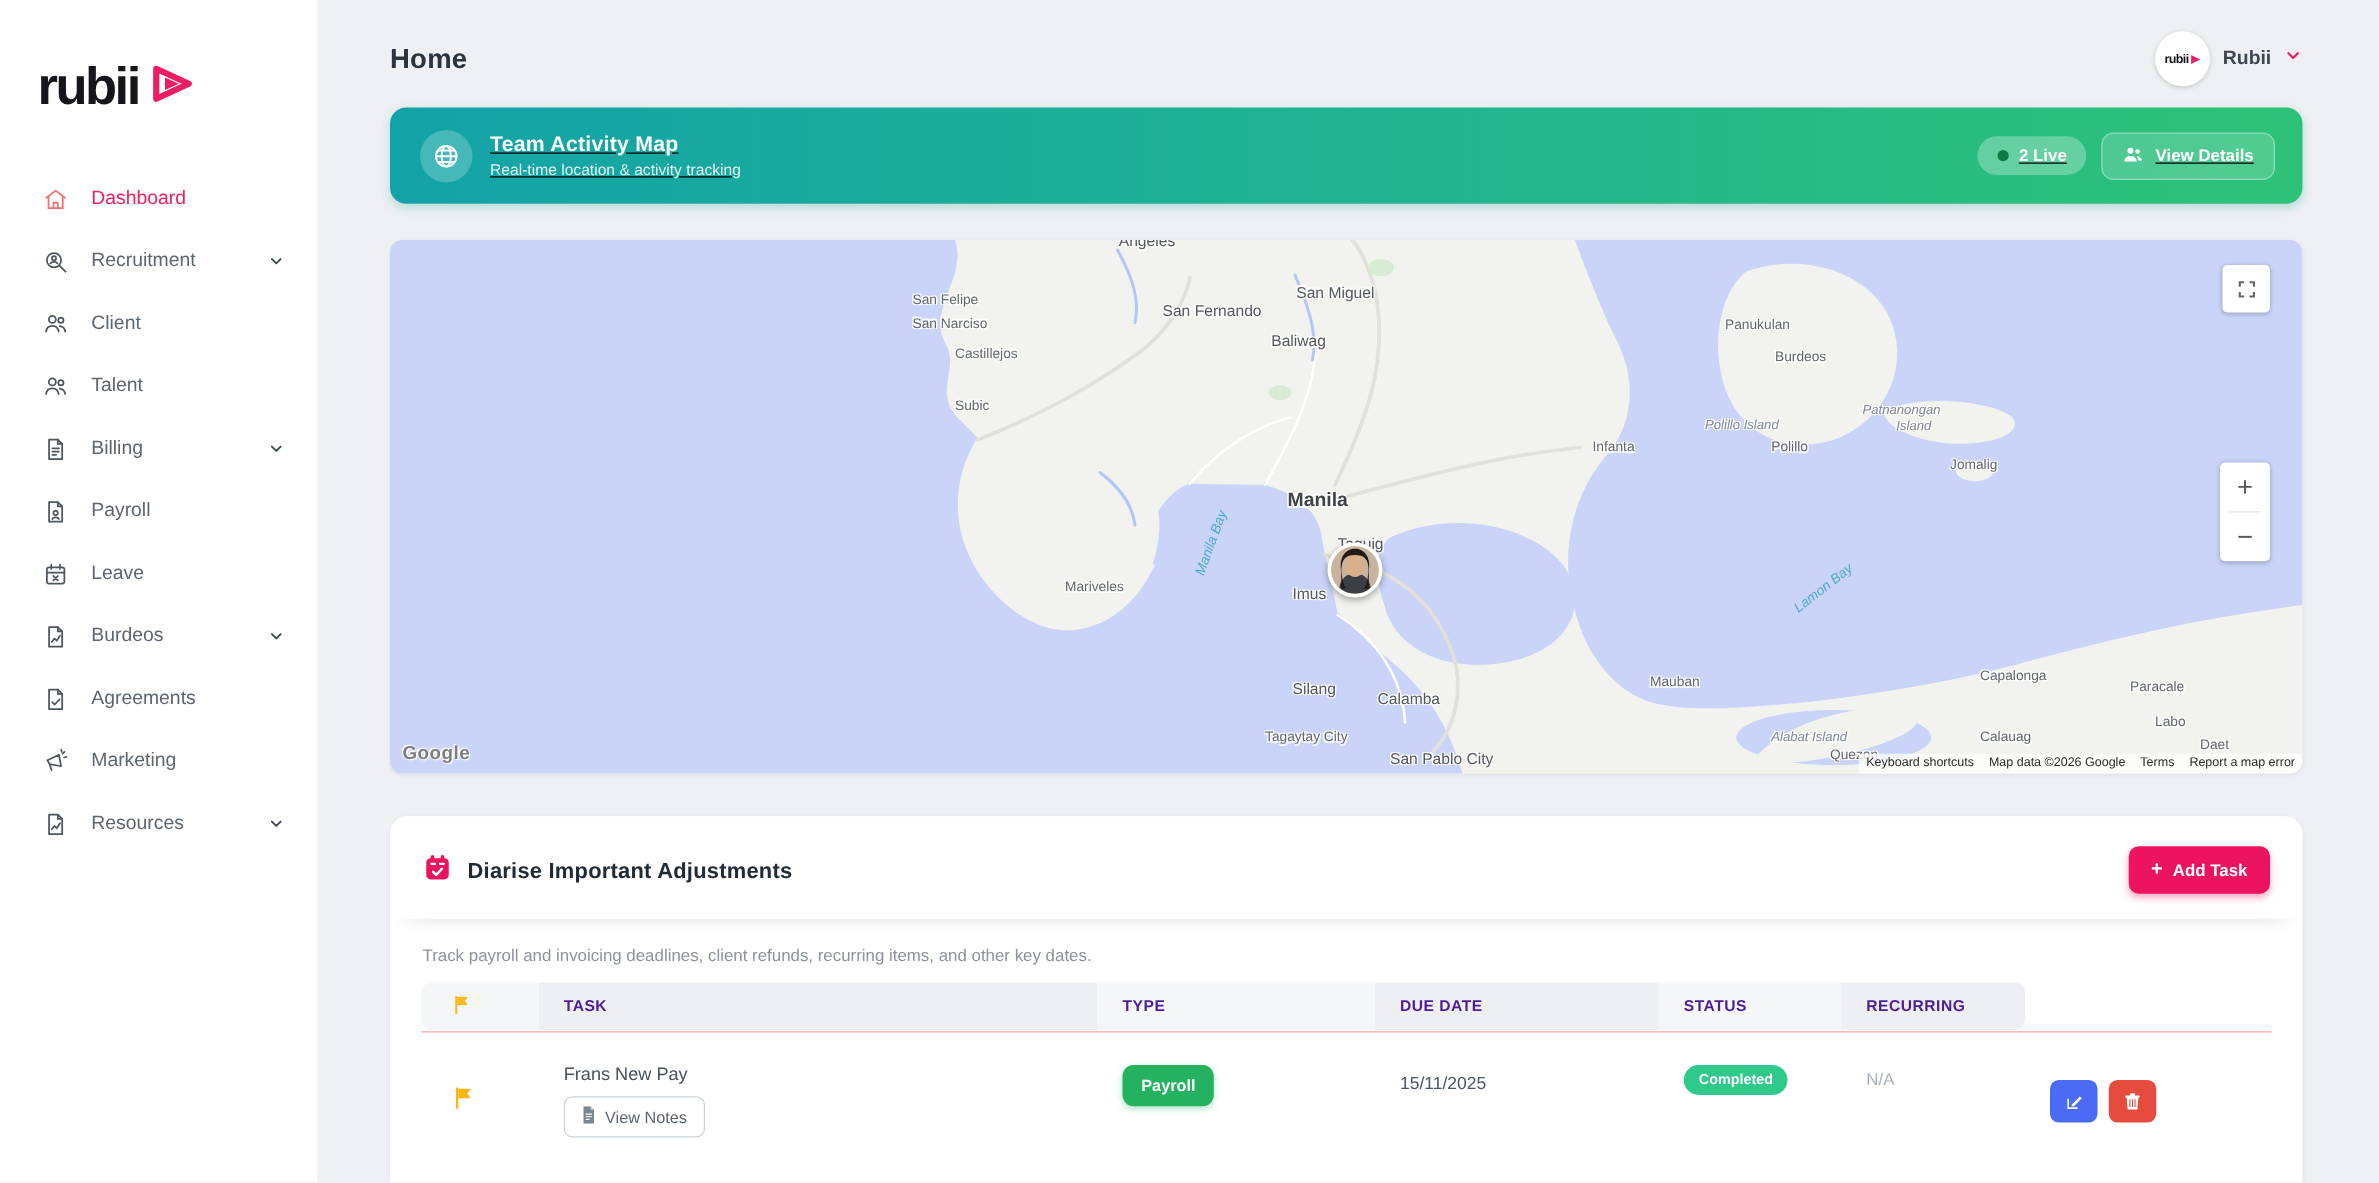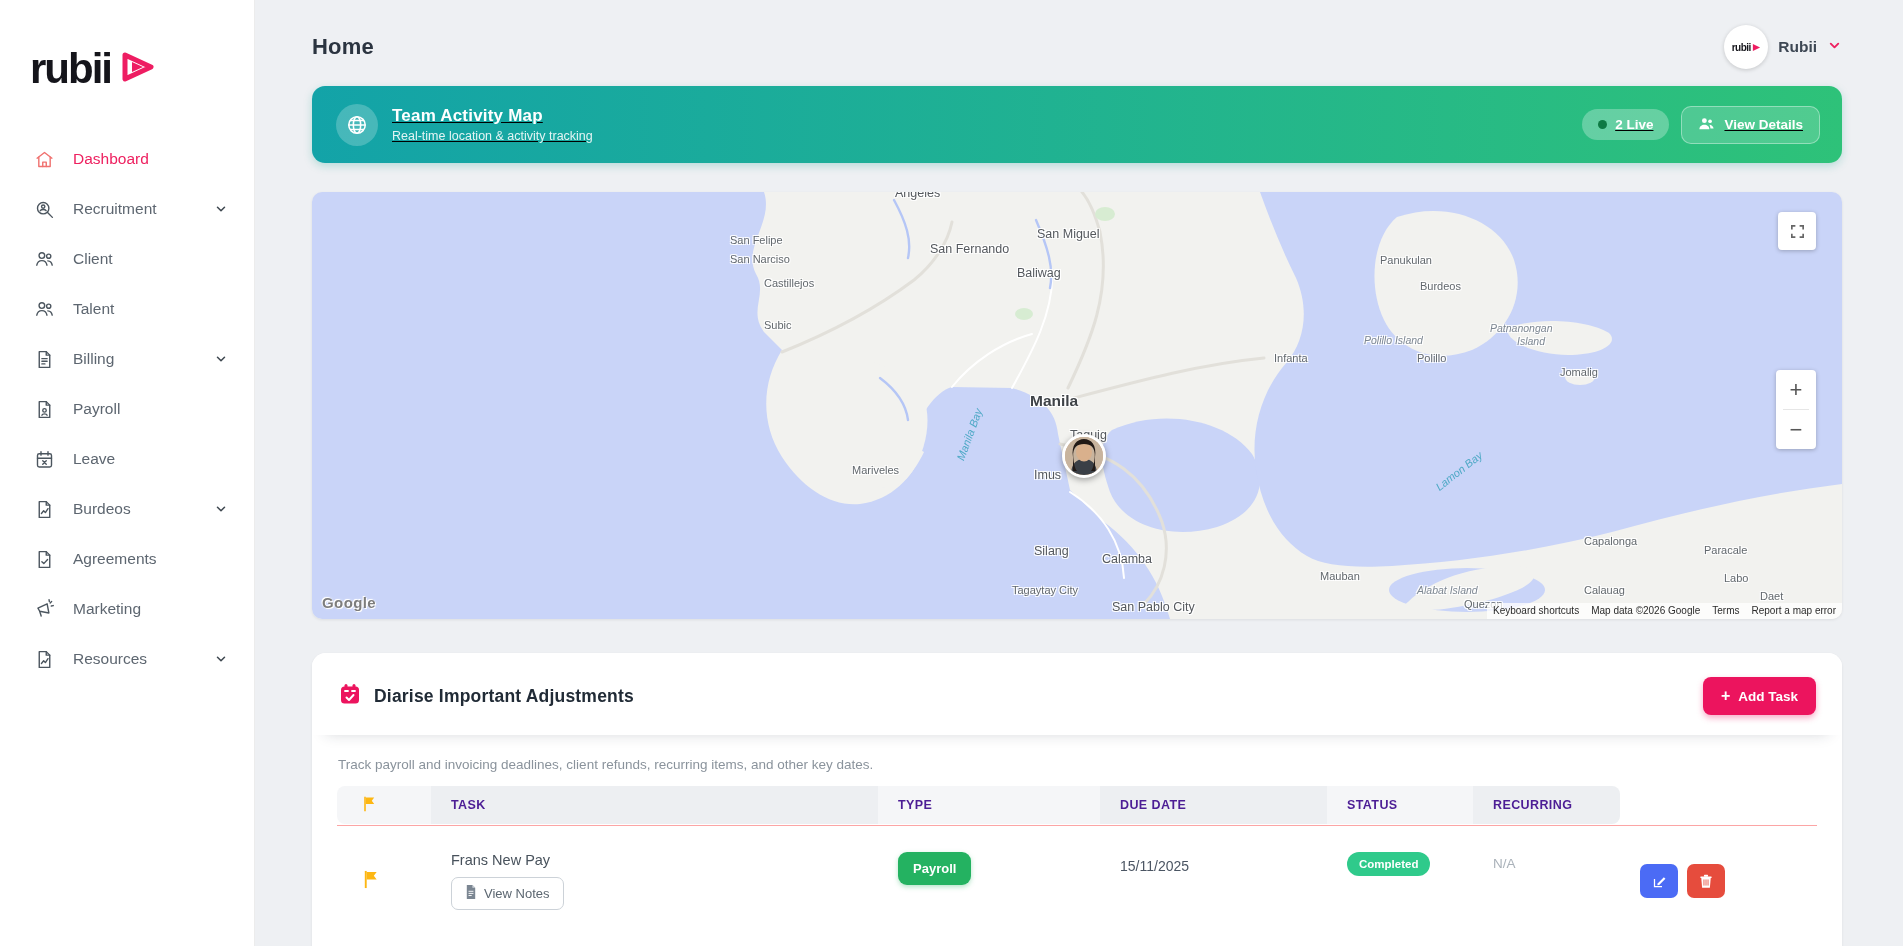--- a/index.html
+++ b/index.html
@@ -390,21 +390,21 @@
           <span class="maplabel " style="left: 1248px; top: 174px;">Jomalig</span>
           <span class="maplabel metro" style="left: 718px; top: 200px;">Manila</span>
           <span class="maplabel water" style="left: 648px; top: 262px; transform: rotate(-70deg); transform-origin: left center;">Manila Bay</span>
           <span class="maplabel lg" style="left: 758px; top: 236px;">Taguig</span>
           <span class="maplabel lg" style="left: 722px; top: 276px;">Imus</span>
           <span class="maplabel " style="left: 540px; top: 272px;">Mariveles</span>
           <span class="maplabel water" style="left: 1125px; top: 290px; transform: rotate(-38deg); transform-origin: left center;">Lamon Bay</span>
           <span class="maplabel lg" style="left: 722px; top: 352px;">Silang</span>
           <span class="maplabel lg" style="left: 790px; top: 360px;">Calamba</span>
           <span class="maplabel " style="left: 1272px; top: 343px;">Capalonga</span>
-          <span class="maplabel " style="left: 1008px; top: 378px;">Mauban</span>
+          <span class="maplabel " style="left: 1008px; top: 348px;">Mauban</span>
           <span class="maplabel " style="left: 1392px; top: 352px;">Paracale</span>
           <span class="maplabel " style="left: 1412px; top: 380px;">Labo</span>
           <span class="maplabel " style="left: 700px; top: 392px;">Tagaytay City</span>
           <span class="maplabel island" style="left: 1105px; top: 392px;">Alabat Island</span>
           <span class="maplabel " style="left: 1228px; top: 392px; margin-left: 44px;">Calauag</span>
           <span class="maplabel " style="left: 1448px; top: 398px;">Daet</span>
           <span class="maplabel lg" style="left: 800px; top: 408px;">San Pablo City</span>
           <span class="maplabel " style="left: 1152px; top: 406px;">Quezon</span>
         </div>
 

